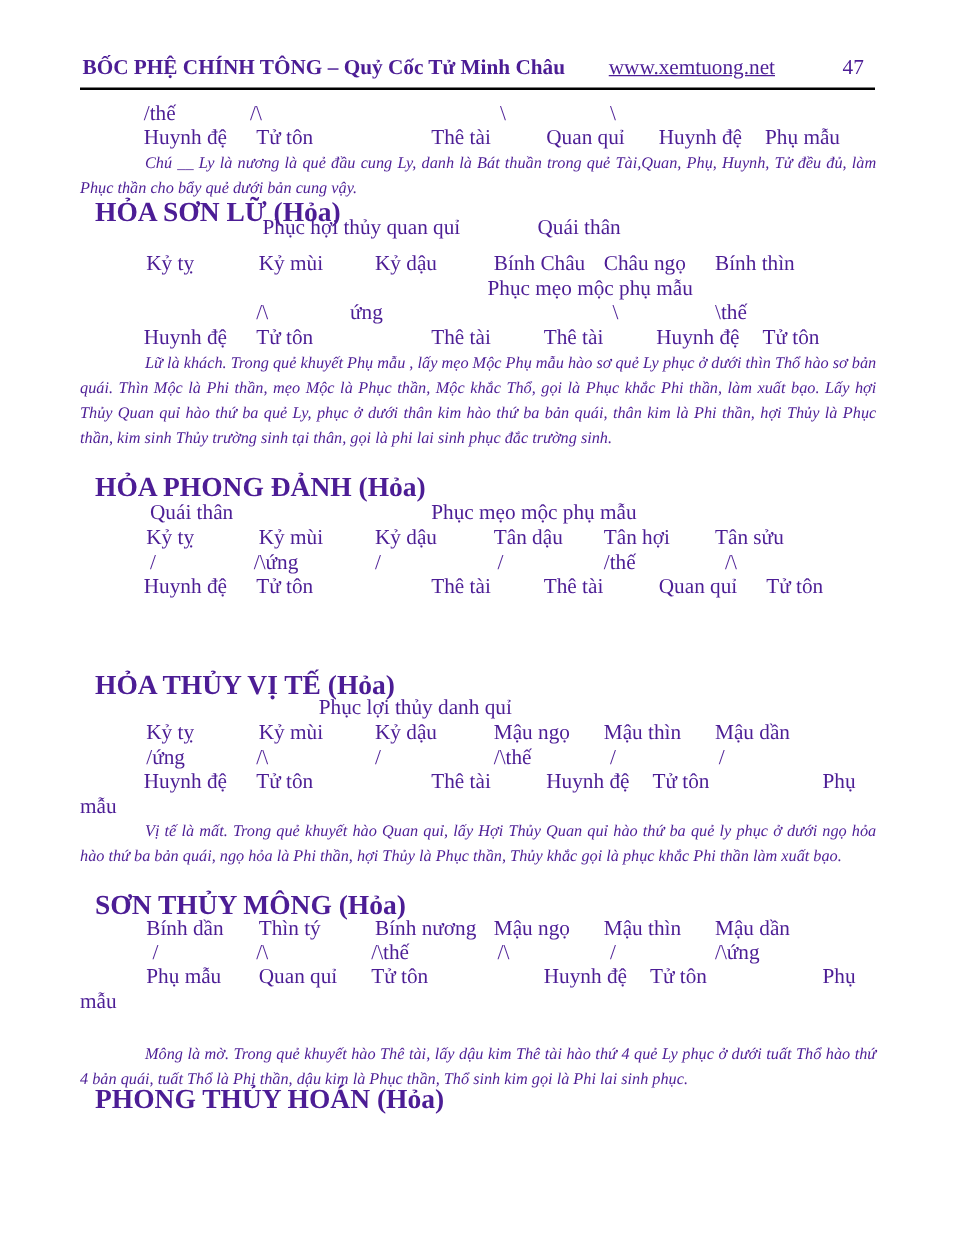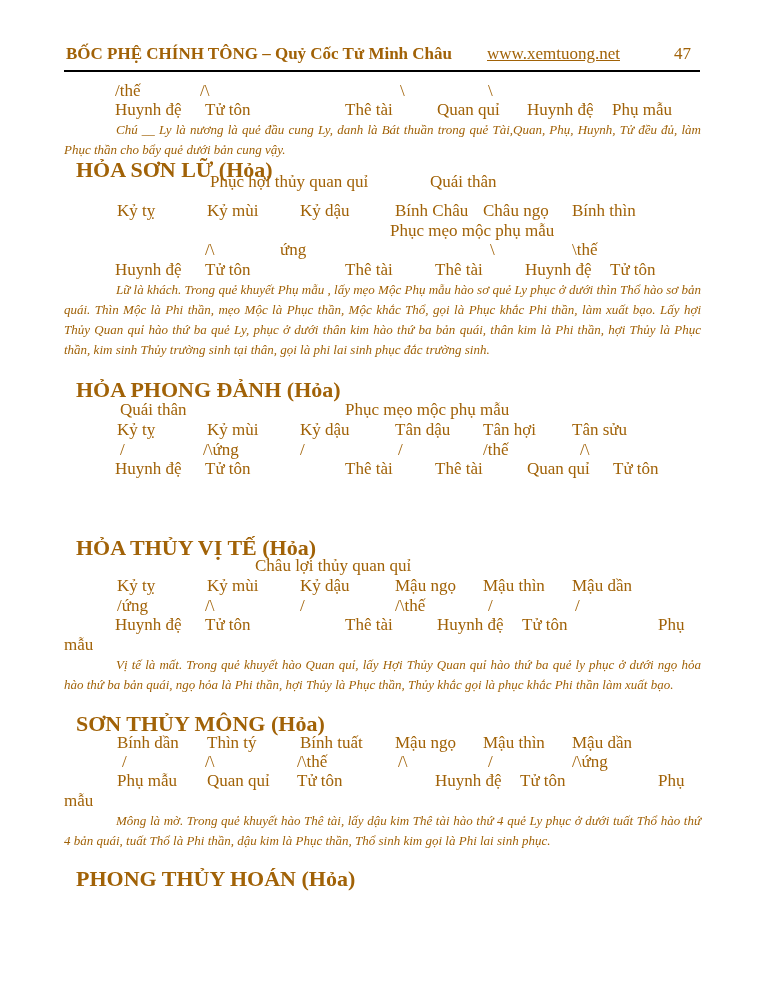--- a/index.html
+++ b/index.html
@@ -1,18 +1,18 @@
 <!DOCTYPE html>
 <html><head>
 <meta charset="utf-8">
 <style>
   html,body{margin:0;padding:0;background:#ffffff;}
   .page{
     position:relative;width:765px;height:990px;background:#ffffff;overflow:hidden;
-    font-family:"Liberation Serif", serif;color:#a16207;
+    font-family:"Liberation Serif", serif;color:#4c1d95;
   }
   .hdr{position:absolute;top:44px;left:0;width:765px;height:22px;font-size:17px;}
   .hdr .h-title{position:absolute;left:66px;font-weight:bold;white-space:nowrap;}
   .hdr .h-site{position:absolute;left:487px;text-decoration:underline;white-space:nowrap;}
   .hdr .h-page{position:absolute;left:674px;white-space:nowrap;}
   .rule{position:absolute;top:70px;left:64px;width:636px;height:2px;background:#000;}
   .line{position:absolute;left:0;width:765px;height:20px;font-size:17px;line-height:20px;}
   .cell{position:absolute;white-space:nowrap;}
   .heading{position:absolute;left:76px;font-weight:bold;font-size:22px;line-height:20px;white-space:nowrap;}
   .para{
@@ -106,21 +106,21 @@
     <span class="cell" style="left:115px">Huynh đệ</span>
     <span class="cell" style="left:205px">Tử tôn</span>
     <span class="cell" style="left:345px">Thê tài</span>
     <span class="cell" style="left:435px">Thê tài</span>
     <span class="cell" style="left:527px">Quan quỉ</span>
     <span class="cell" style="left:613px">Tử tôn</span>
   </div>
 
   <div class="heading" style="top:538px">HỎA THỦY VỊ TẾ (Hỏa)</div>
   <div class="line" style="top:556px">
-    <span class="cell" style="left:255px">Châu lợi thủy quan quỉ</span>
+    <span class="cell" style="left:255px">Phục lợi thủy danh quỉ</span>
   </div>
   <div class="line" style="top:576px">
     <span class="cell" style="left:117px">Kỷ tỵ</span>
     <span class="cell" style="left:207px">Kỷ mùi</span>
     <span class="cell" style="left:300px">Kỷ dậu</span>
     <span class="cell" style="left:395px">Mậu ngọ</span>
     <span class="cell" style="left:483px">Mậu thìn</span>
     <span class="cell" style="left:572px">Mậu dần</span>
   </div>
   <div class="line" style="top:596px">
@@ -139,21 +139,21 @@
     <span class="cell" style="left:522px">Tử tôn</span>
     <span class="cell" style="left:658px">Phụ</span>
   </div>
   <div class="wrapword" style="top:635px">mẫu</div>
   <div class="para" style="top:655px">Vị tế là mất. Trong quẻ khuyết hào Quan quỉ, lấy Hợi Thủy Quan quỉ hào thứ ba quẻ ly phục ở dưới ngọ hỏa hào thứ ba bản quái, ngọ hỏa là Phi thần, hợi Thủy là Phục thần, Thủy khắc gọi là phục khắc Phi thần làm xuất bạo.</div>
 
   <div class="heading" style="top:714px">SƠN THỦY MÔNG (Hỏa)</div>
   <div class="line" style="top:733px">
     <span class="cell" style="left:117px">Bính dần</span>
     <span class="cell" style="left:207px">Thìn tý</span>
-    <span class="cell" style="left:300px">Bính tuất</span>
+    <span class="cell" style="left:300px">Bính nương</span>
     <span class="cell" style="left:395px">Mậu ngọ</span>
     <span class="cell" style="left:483px">Mậu thìn</span>
     <span class="cell" style="left:572px">Mậu dần</span>
   </div>
   <div class="line" style="top:752px">
     <span class="cell" style="left:122px">/</span>
     <span class="cell" style="left:205px">/\</span>
     <span class="cell" style="left:297px">/\thế</span>
     <span class="cell" style="left:398px">/\</span>
     <span class="cell" style="left:488px">/</span>
@@ -161,17 +161,17 @@
   </div>
   <div class="line" style="top:771px">
     <span class="cell" style="left:117px">Phụ mẫu</span>
     <span class="cell" style="left:207px">Quan quỉ</span>
     <span class="cell" style="left:297px">Tử tôn</span>
     <span class="cell" style="left:435px">Huynh đệ</span>
     <span class="cell" style="left:520px">Tử tôn</span>
     <span class="cell" style="left:658px">Phụ</span>
   </div>
   <div class="wrapword" style="top:791px">mẫu</div>
-  <div class="para" style="top:811px">Mông là mờ. Trong quẻ khuyết hào Thê tài, lấy dậu kim Thê tài hào thứ 4 quẻ Ly phục ở dưới tuất Thổ hào thứ 4 bản quái, tuất Thổ là Phi thần, dậu kim là Phục thần, Thổ sinh kim gọi là Phi lai sinh phục.</div>
+  <div class="para" style="top:833px">Mông là mờ. Trong quẻ khuyết hào Thê tài, lấy dậu kim Thê tài hào thứ 4 quẻ Ly phục ở dưới tuất Thổ hào thứ 4 bản quái, tuất Thổ là Phi thần, dậu kim là Phục thần, Thổ sinh kim gọi là Phi lai sinh phục.</div>
 
   <div class="heading" style="top:869px">PHONG THỦY HOÁN (Hỏa)</div>
 
 </div>
 
 </body></html>

